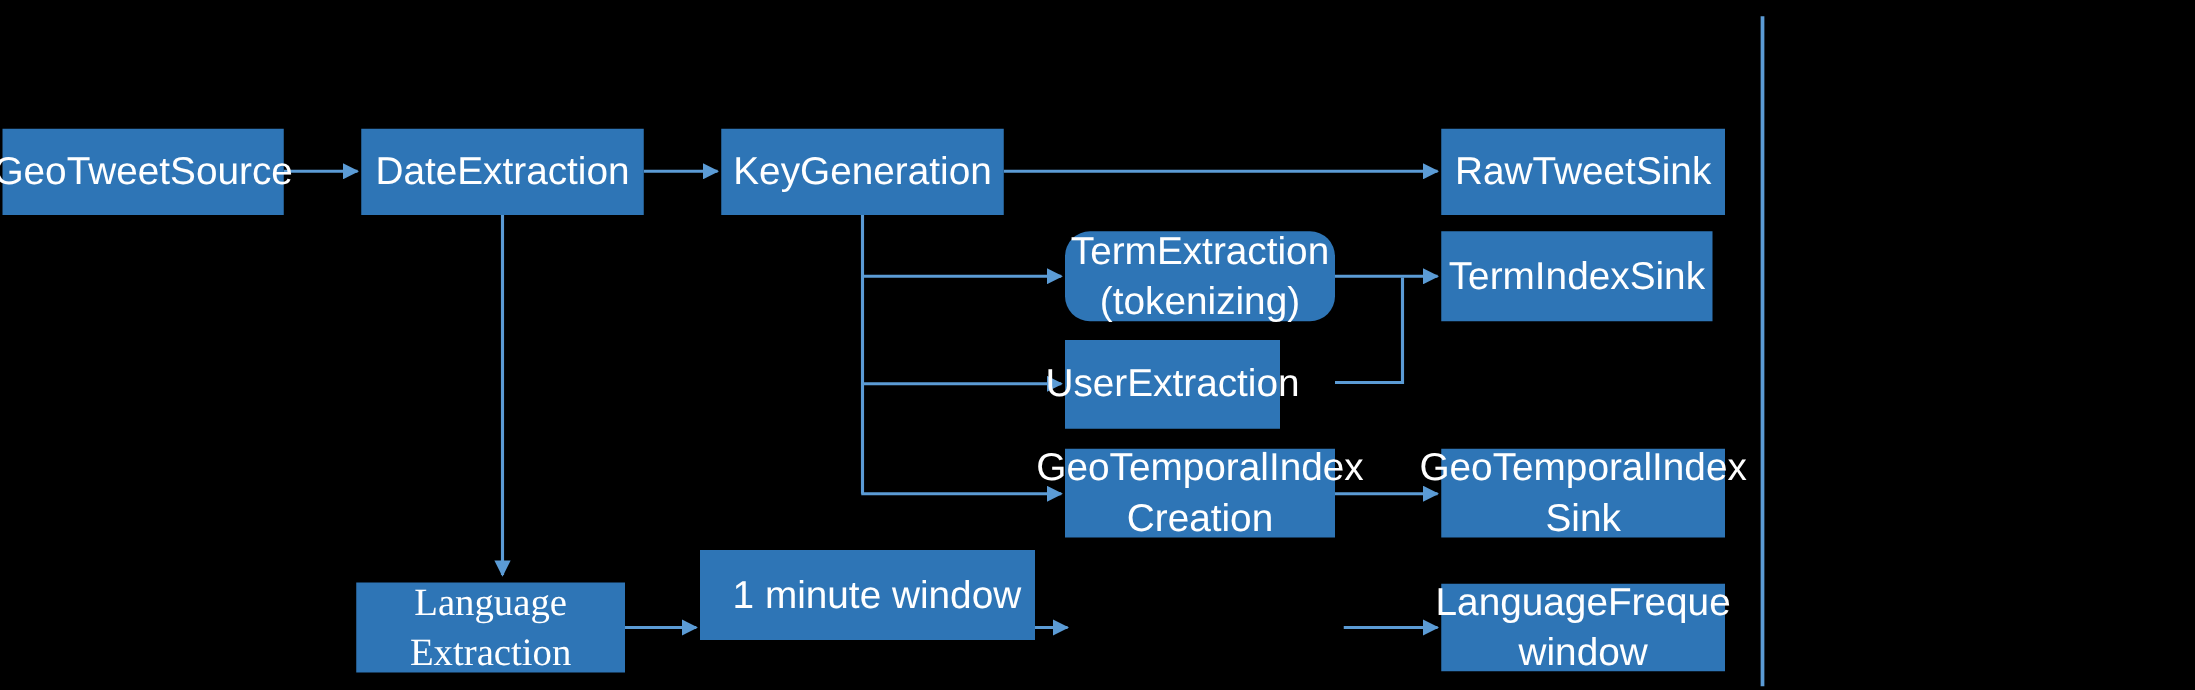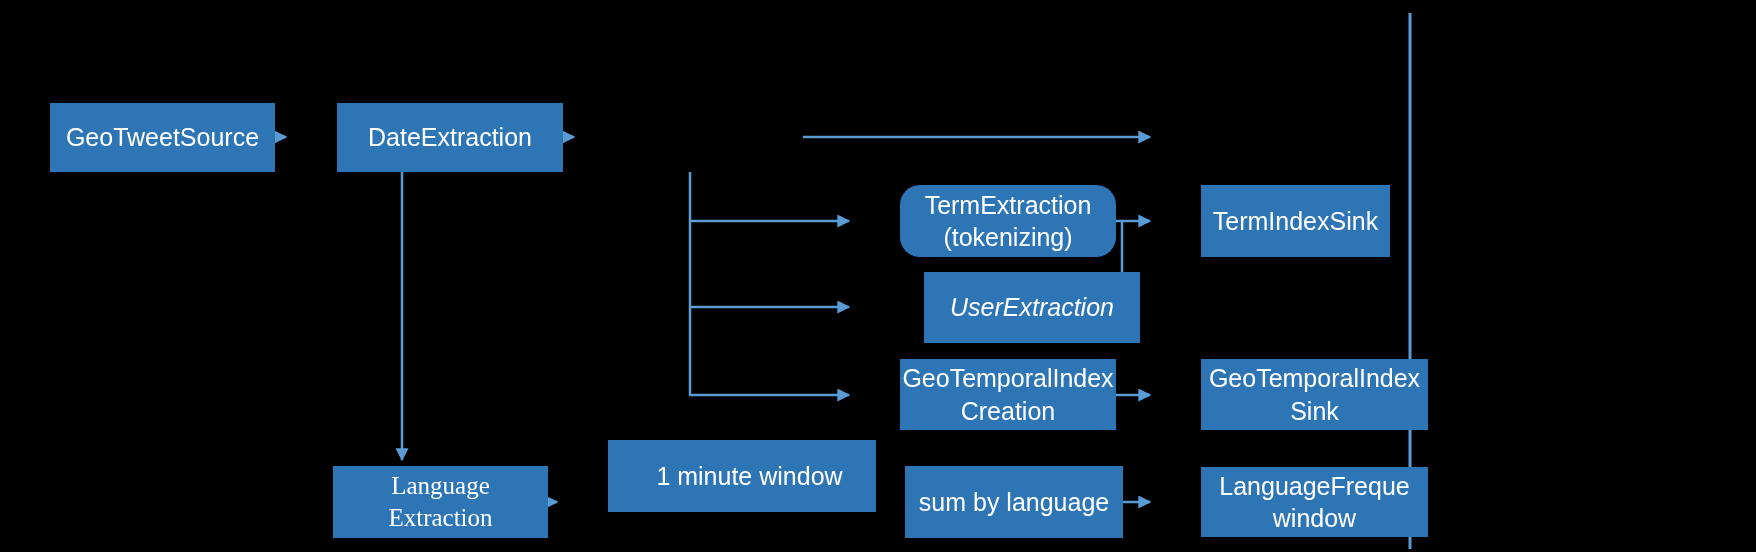--- a/index.html
+++ b/index.html
@@ -18,34 +18,33 @@
     width: 1756px; height: 552px;
   }
   .node {
     position: absolute;
     background: #2E75B6;
     color: #FFFFFF;
     display: flex;
     align-items: center;
     justify-content: center;
     text-align: center;
-    font-size: 25px;
+    font-size: 31px;
     line-height: 1.3;
     white-space: pre-line;
     box-sizing: border-box;
-    margin-left: 48px;
   }
   
   .n-geo-tweet-source          { left: 2px;    top: 103px; width: 225px; height: 69px; }
   .n-date-extraction           { left: 289px;  top: 103px; width: 226px; height: 69px; }
   .n-key-generation            { left: 577px;  top: 103px; width: 226px; height: 69px; }
   .n-raw-tweet-sink            { left: 1153px; top: 103px; width: 227px; height: 69px; }
   .n-term-extraction           { left: 852px;  top: 185px; width: 216px; height: 72px; border-radius: 20px; }
-  .n-term-index-sink           { left: 1153px; top: 185px; width: 189px; height: 72px; }
-  .n-user-extraction           { left: 876px;  top: 272px; width: 216px; height: 71px; font-style: italic; }
+  .n-term-index-sink           { left: 1153px; top: 185px; width: 217px; height: 72px; }
+  .n-user-extraction           { left: 852px;  top: 272px; width: 172px; height: 71px; }
   .n-geo-temporal-index-creation { left: 852px;  top: 359px; width: 216px; height: 71px; }
   .n-geo-temporal-index-sink   { left: 1153px; top: 359px; width: 227px; height: 71px; }
   .n-language-extraction       { left: 285px;  top: 466px; width: 215px; height: 72px; font-family: Liberation Serif, serif; }
   .n-one-minute-window         { left: 560px;  top: 440px; width: 268px; height: 72px; padding-left: 15px; }
   .n-sum-by-language           { left: 857px;  top: 466px; width: 218px; height: 72px; }
   .n-language-frequency-sink   { left: 1153px; top: 467px; width: 227px; height: 70px; }
 </style>
 </head>
 <body>
 
@@ -73,38 +72,39 @@
       <path d="M800,502 H854" marker-end="url(#arw)"></path>
       <path d="M1075,502 H1150" marker-end="url(#arw)"></path>
       <path d="M1410,13 V549" stroke-width="3"></path>
     </g>
   </svg>
 
   <div class="node n-geo-tweet-source">GeoTweetSource</div>
 
   <div class="node n-date-extraction">DateExtraction</div>
 
+  <div class="node n-key-generation">KeyGeneration</div>
 
+  <div class="node n-raw-tweet-sink">RawTweetSink</div>
 
   <div class="node n-term-extraction">TermExtraction
 (tokenizing)</div>
 
   <div class="node n-term-index-sink">TermIndexSink</div>
 
   <div class="node n-user-extraction">UserExtraction</div>
 
   <div class="node n-geo-temporal-index-creation">GeoTemporalIndex
 Creation</div>
 
   <div class="node n-geo-temporal-index-sink">GeoTemporalIndex
 Sink</div>
 
   <div class="node n-language-extraction">Language
 Extraction</div>
 
   <div class="node n-one-minute-window">1 minute window</div>
 
-  <div class="node n-sum-by-language">sum by language</div>
 
   <div class="node n-language-frequency-sink">LanguageFreque
 window</div>
 
 </div>
 
 </body></html>

